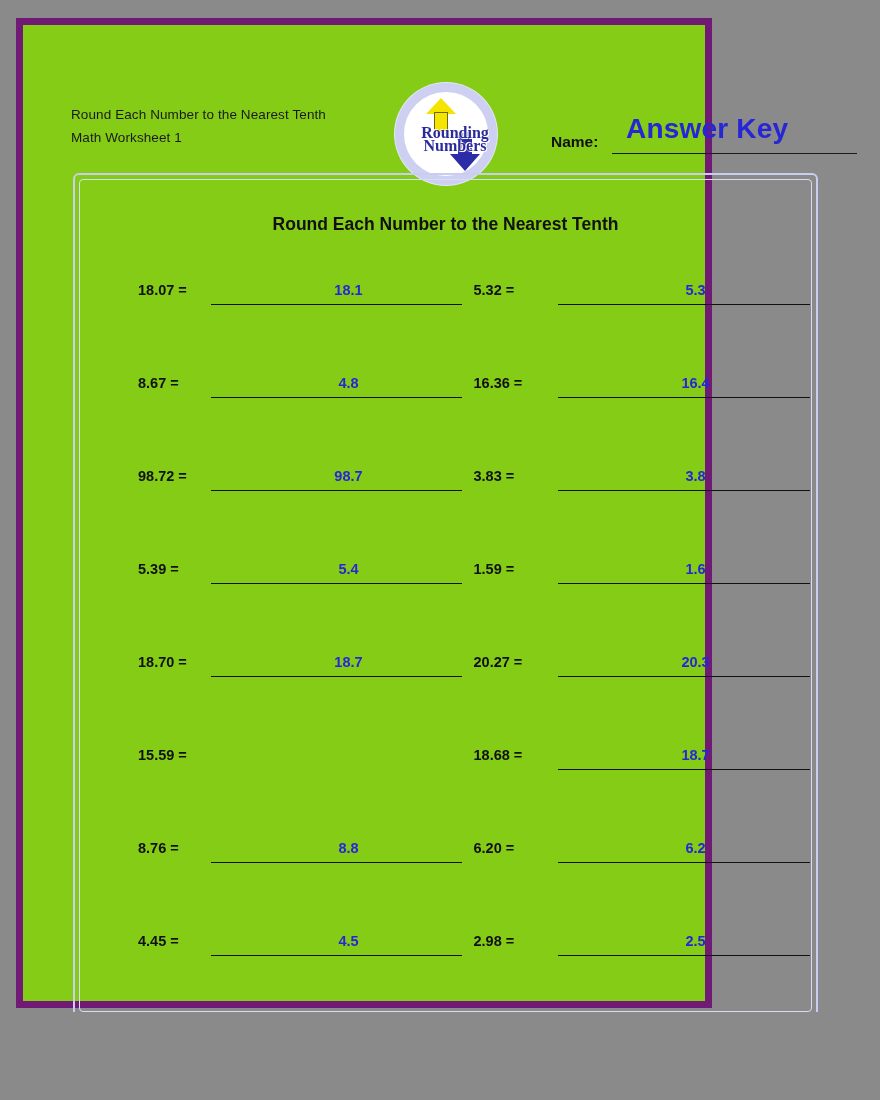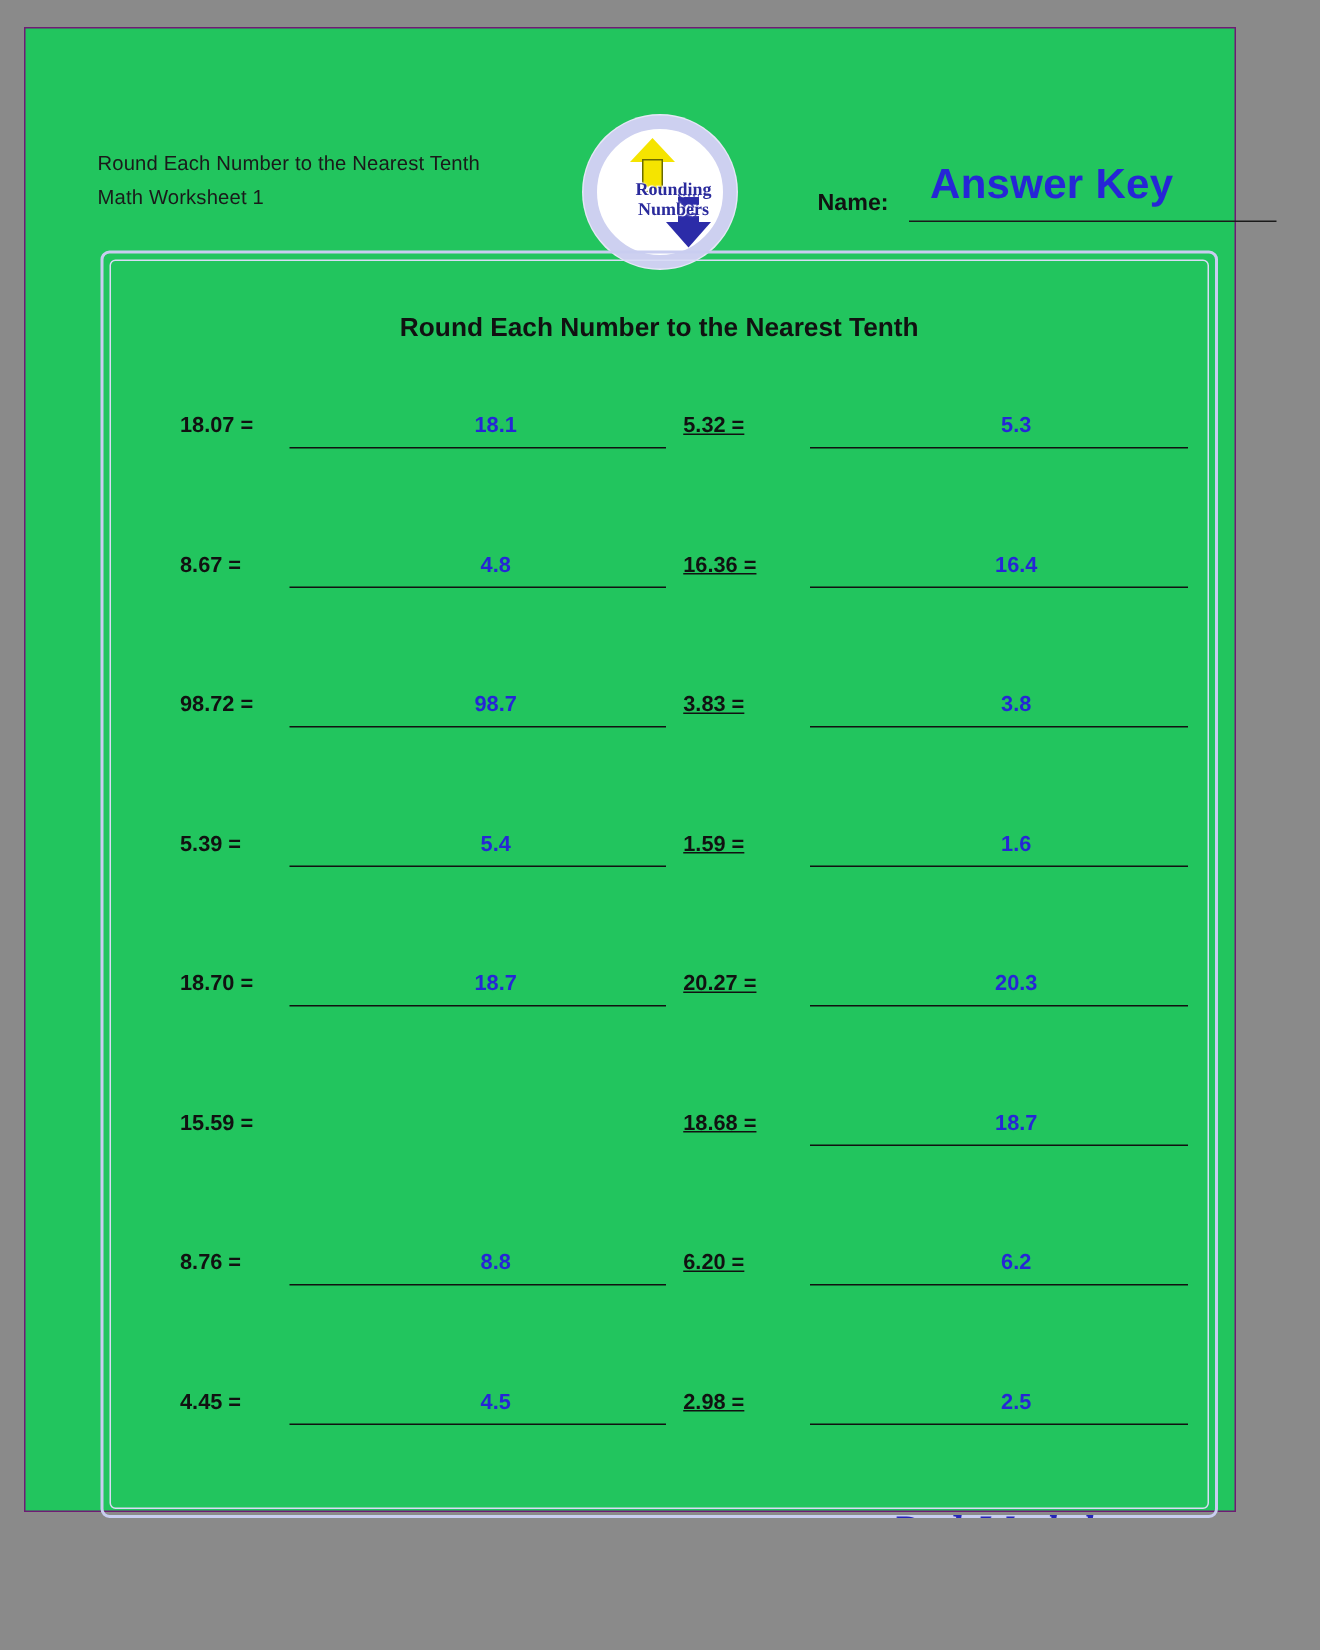--- a/index.html
+++ b/index.html
@@ -16,24 +16,24 @@
     width: 880px;
     height: 1100px;
     overflow: hidden;
     background: #8a8a8a;
   }
   
   .sheet {
     position: absolute;
     left: 16px;
     top: 18px;
-    width: 808px;
+    width: 696px;
     height: 990px;
-    background: #22c55e;
-    border: 1px solid #701a75;
+    background: #84cc16;
+    border: 7px solid #701a75;
   }
   
   .header {
     position: absolute;
     left: 0; top: 0;
     width: 850px;
     height: 150px;
   }
   .worksheet-title-lines {
     position: absolute;
@@ -102,21 +102,21 @@
     border-top: 17px solid #2c2ca8;
   }
   .logo-text {
     position: absolute;
     left: 0;
     top: 34px;
     width: 102px;
     text-align: center;
     font-family: "Liberation Serif", serif;
     font-weight: bold;
-    font-size: 12px;
+    font-size: 16px;
     color: #2a2a9c;
     line-height: 13px;
     text-shadow: 0 0 2px #ffffff, 1px 1px 0 #ffffff, -1px -1px 0 #ffffff;
     z-index: 5;
   }
   .name-label {
     position: absolute;
     left: 528px;
     top: 108px;
     font-size: 15.5px;
@@ -163,21 +163,21 @@
     top: 34px;
     width: 100%;
     text-align: center;
     font-size: 17.5px;
     font-weight: bold;
     color: #111;
   }
   
   .problems {
     position: absolute;
-    left: 4px;
+    left: 16px;
     top: 78px;
     width: 100%;
   }
   .prow {
     display: flex;
     height: 93px;
   }
   .cell {
     width: 50%;
     display: flex;
@@ -188,21 +188,21 @@
   .cell.right { padding-left: 12px; }
   .prob-text {
     font-size: 14.5px;
     font-weight: bold;
     color: #111;
     width: 74px;
     text-align: left;
     white-space: nowrap;
     padding-top: 2px;
   }
-  .cell.right .prob-text { width: 84px; text-decoration: underline; }
+  .cell.right .prob-text { width: 84px; }
   .answer-slot {
     position: relative;
     width: 252px;
     border-bottom: 1.5px solid #111;
     height: 25px;
     text-align: center;
   }
   .answer-val {
     font-size: 14.5px;
     font-weight: bold;

